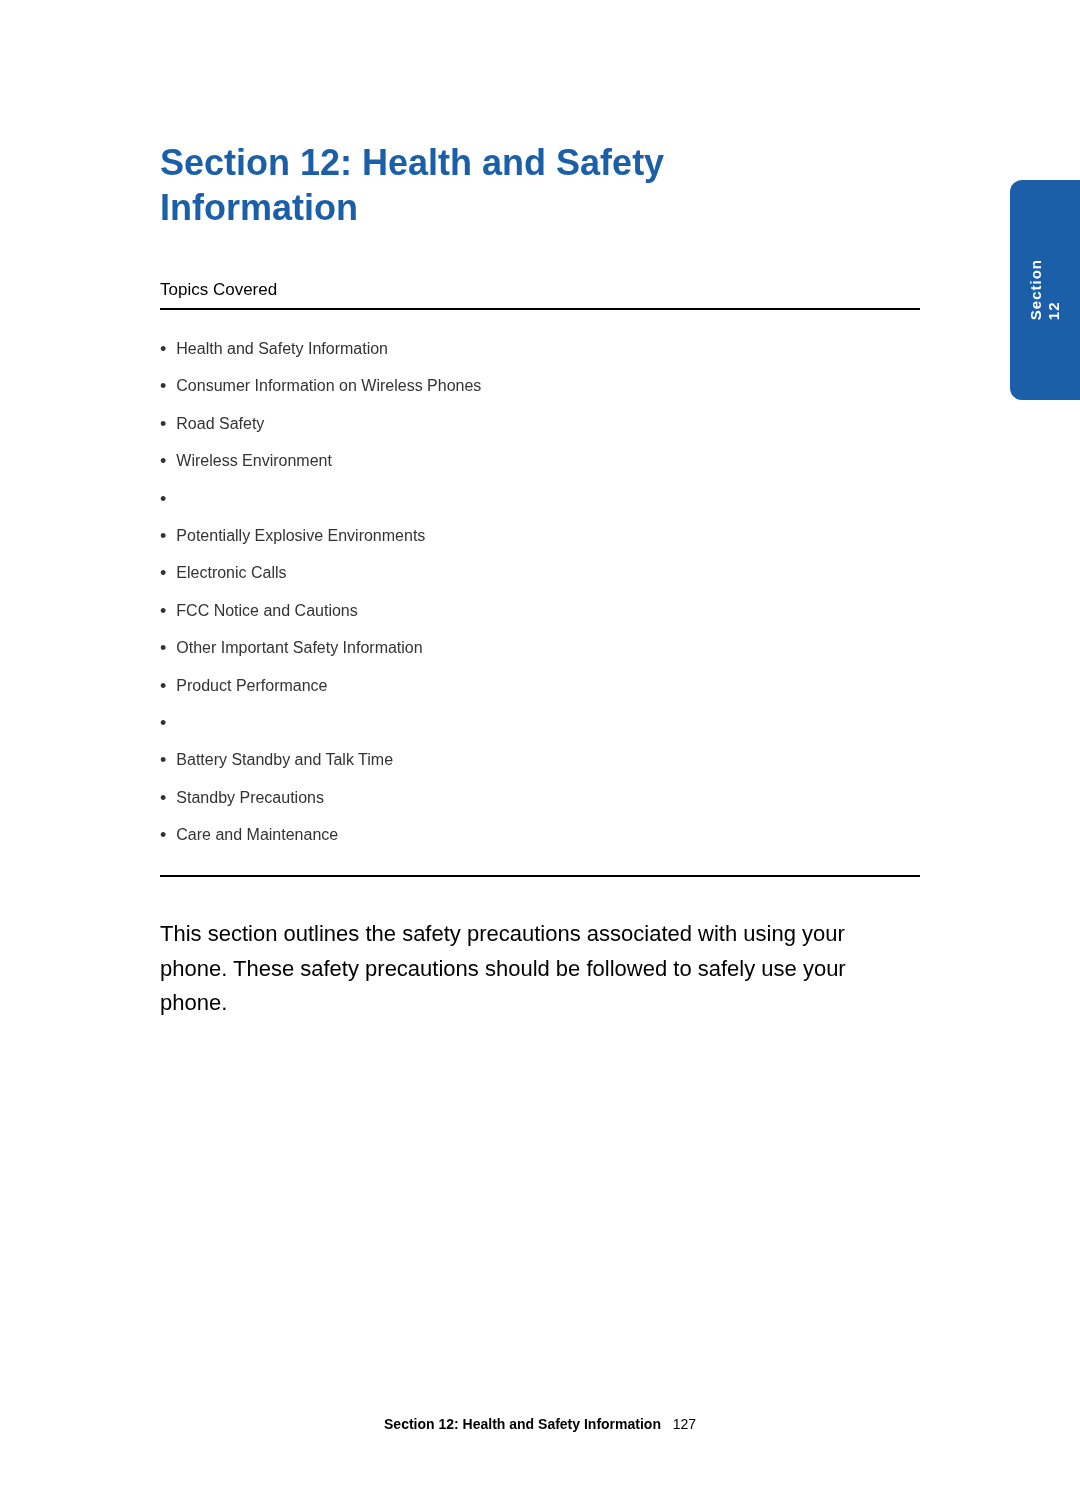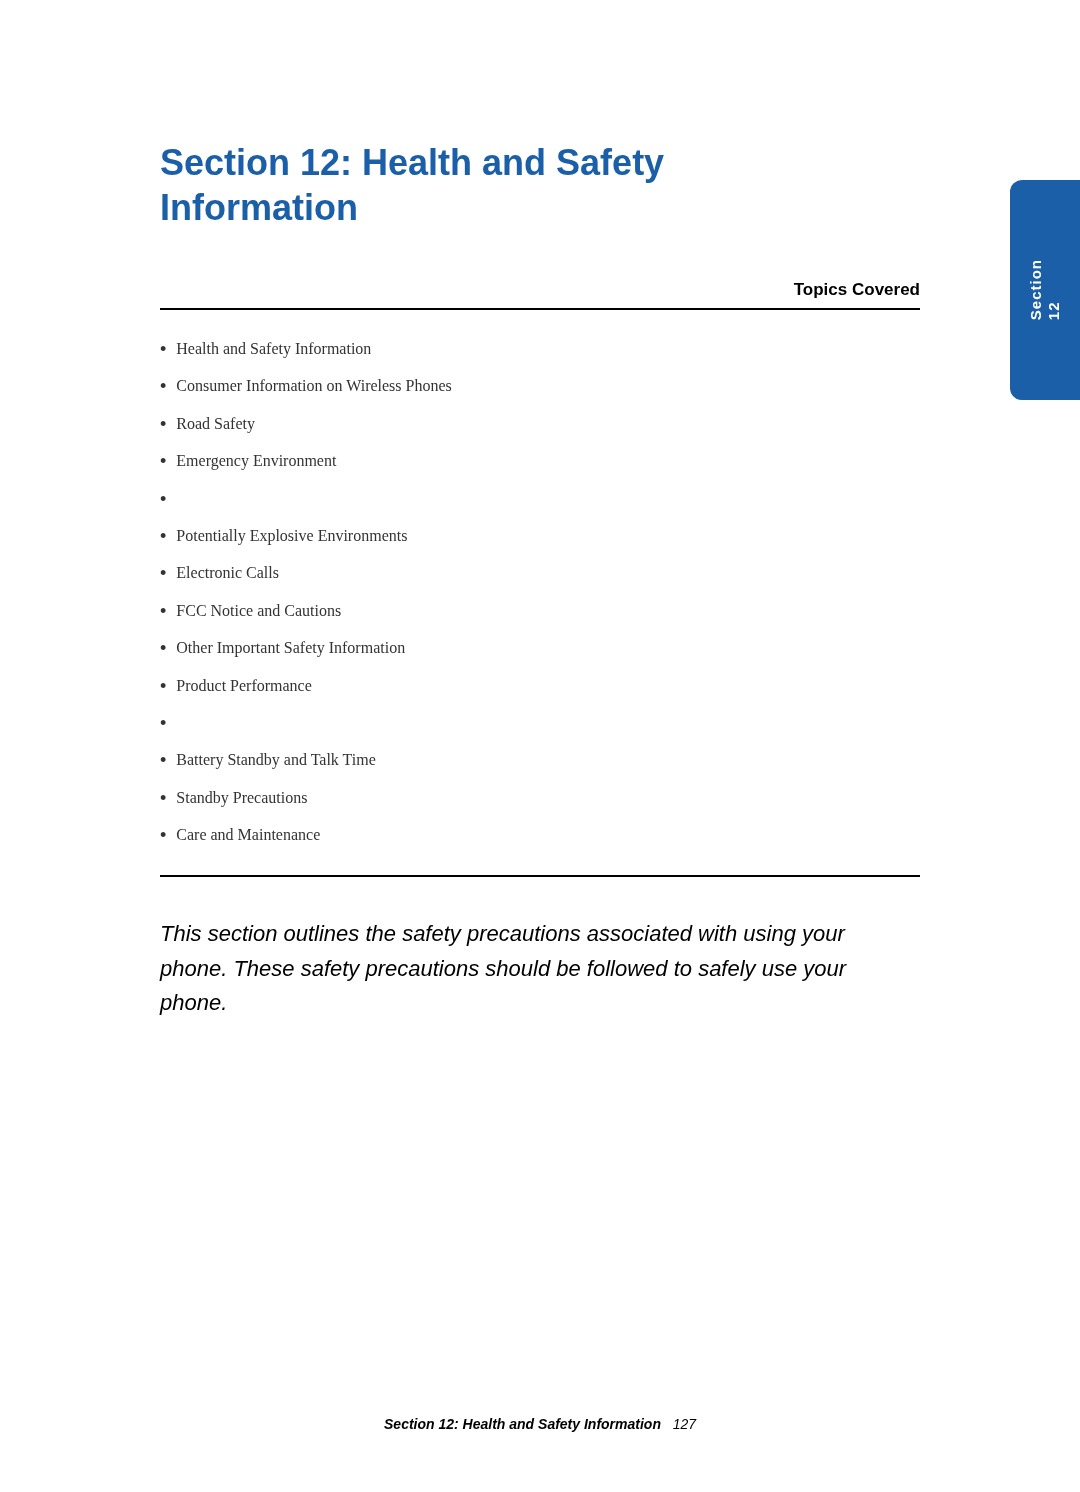--- a/index.html
+++ b/index.html
@@ -56,24 +56,23 @@
       font-weight: bold;
       color: #1a5fa8;
       line-height: 1.25;
       margin-top: 60px;
       margin-bottom: 50px;
       max-width: 580px;
     }
 
     .topics-covered-label {
       font-size: 17px;
-      font-weight: bold;
+      font-weight: normal;
       color: #000000;
       margin-bottom: 8px;
-      text-align: right;
     }
 
     .divider-top {
       width: 100%;
       height: 2px;
       background: #000000;
       margin-bottom: 28px;
     }
 
     .divider-bottom {
@@ -101,41 +100,38 @@
 
     .topics-list li .bullet {
       font-size: 18px;
       color: #333333;
       line-height: 1.3;
       flex-shrink: 0;
     }
 
     .topics-list li .item-text {
       line-height: 1.4;
-      font-family: Liberation Serif, serif;
     }
 
     .intro-paragraph {
       font-size: 22px;
       color: #000000;
       line-height: 1.55;
       margin-top: 10px;
       max-width: 720px;
-      font-style: italic;
     }
 
     .footer-text {
       position: absolute;
       bottom: 60px;
       left: 0;
       right: 0;
       text-align: center;
       font-size: 14px;
       color: #000000;
-      font-style: italic;
     }
 
     .footer-text strong {
       font-weight: bold;
     }
   </style>
 </head>
 <body>
 
 <div class="page-container">
@@ -161,21 +157,21 @@
       <li>
         <span class="bullet">•</span>
         <span class="item-text">Consumer Information on Wireless Phones</span>
       </li>
       <li>
         <span class="bullet">•</span>
         <span class="item-text">Road Safety</span>
       </li>
       <li>
         <span class="bullet">•</span>
-        <span class="item-text">Emergency Environment</span>
+        <span class="item-text">Wireless Environment</span>
       </li>
       <li>
         <span class="bullet">•</span>
       </li>
       <li>
         <span class="bullet">•</span>
         <span class="item-text">Potentially Explosive Environments</span>
       </li>
       <li>
         <span class="bullet">•</span>

